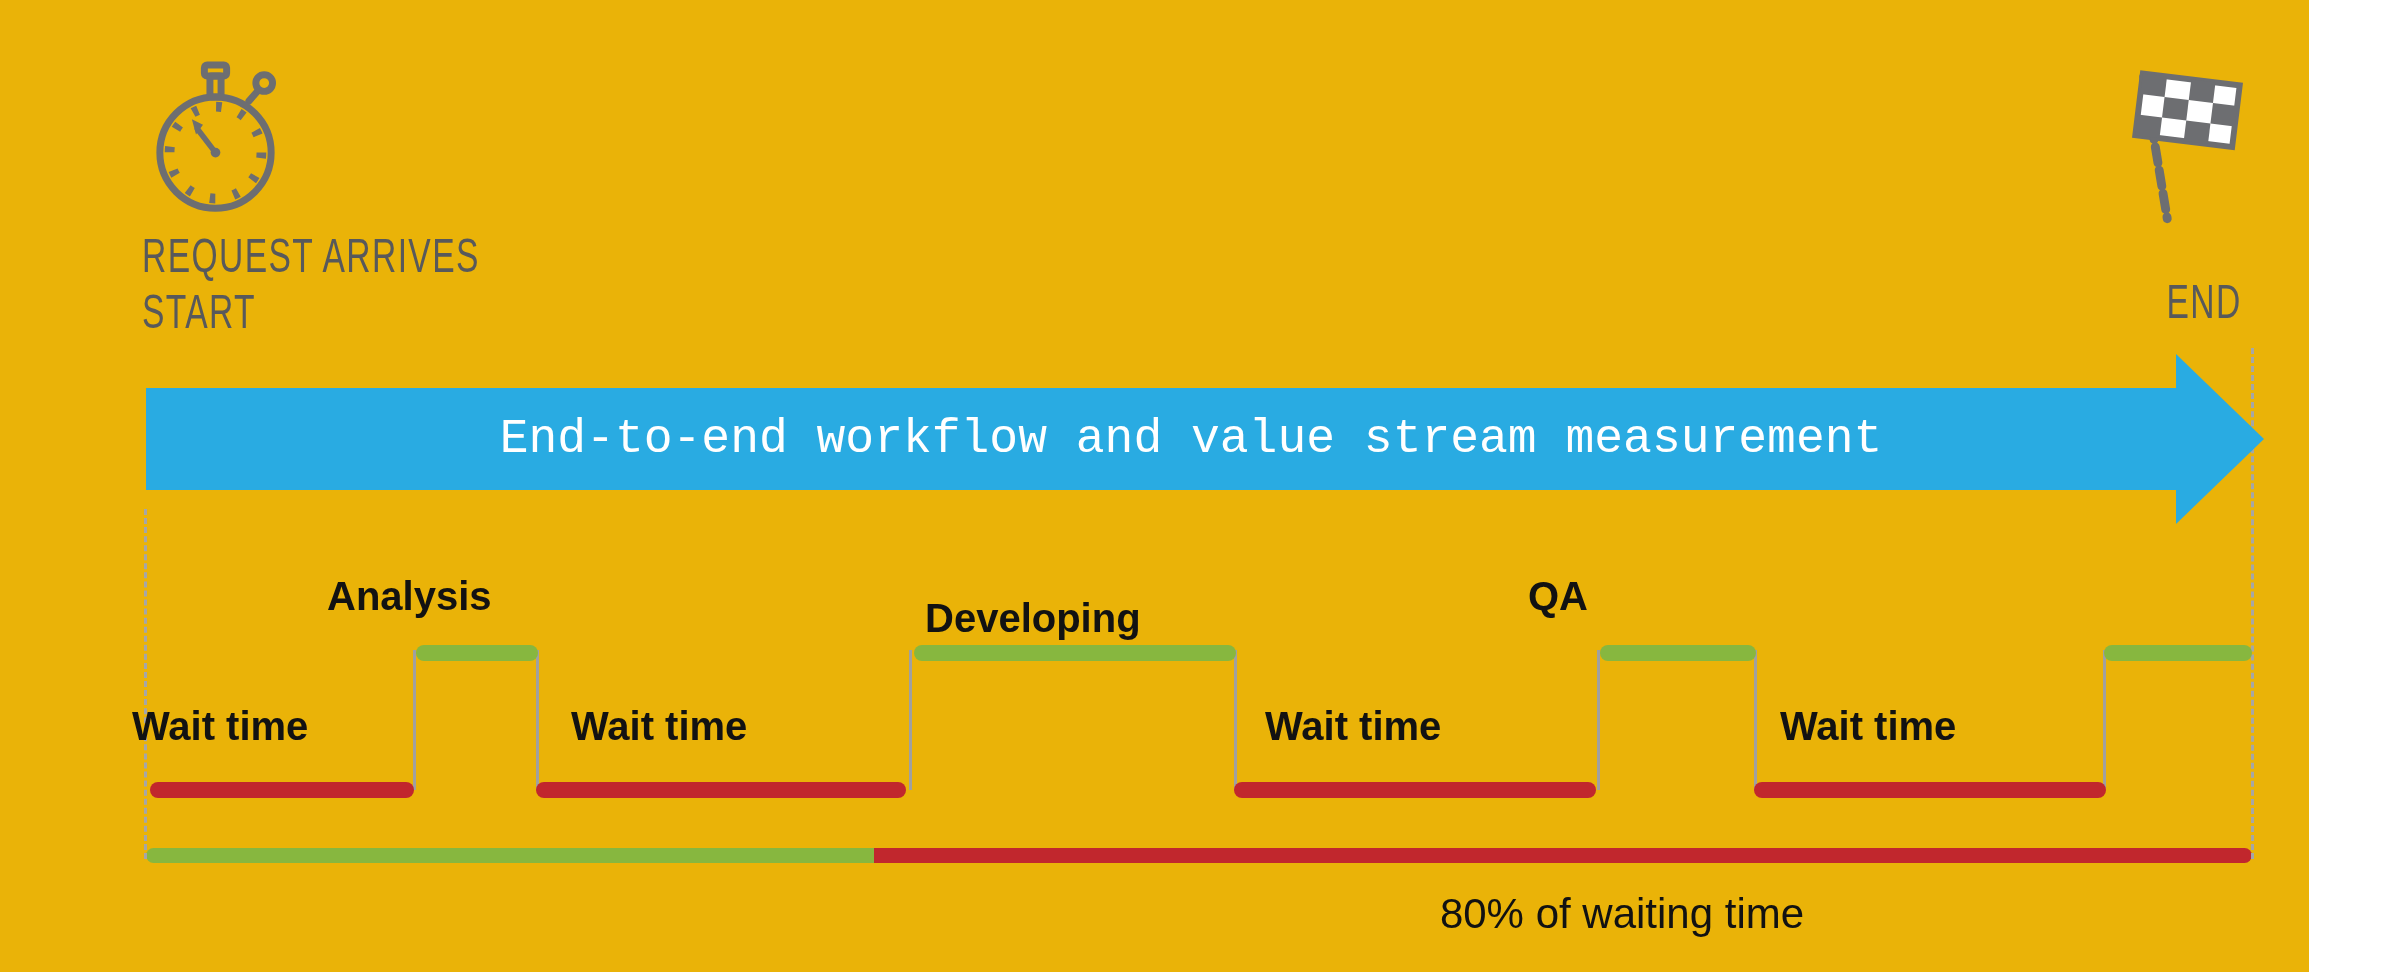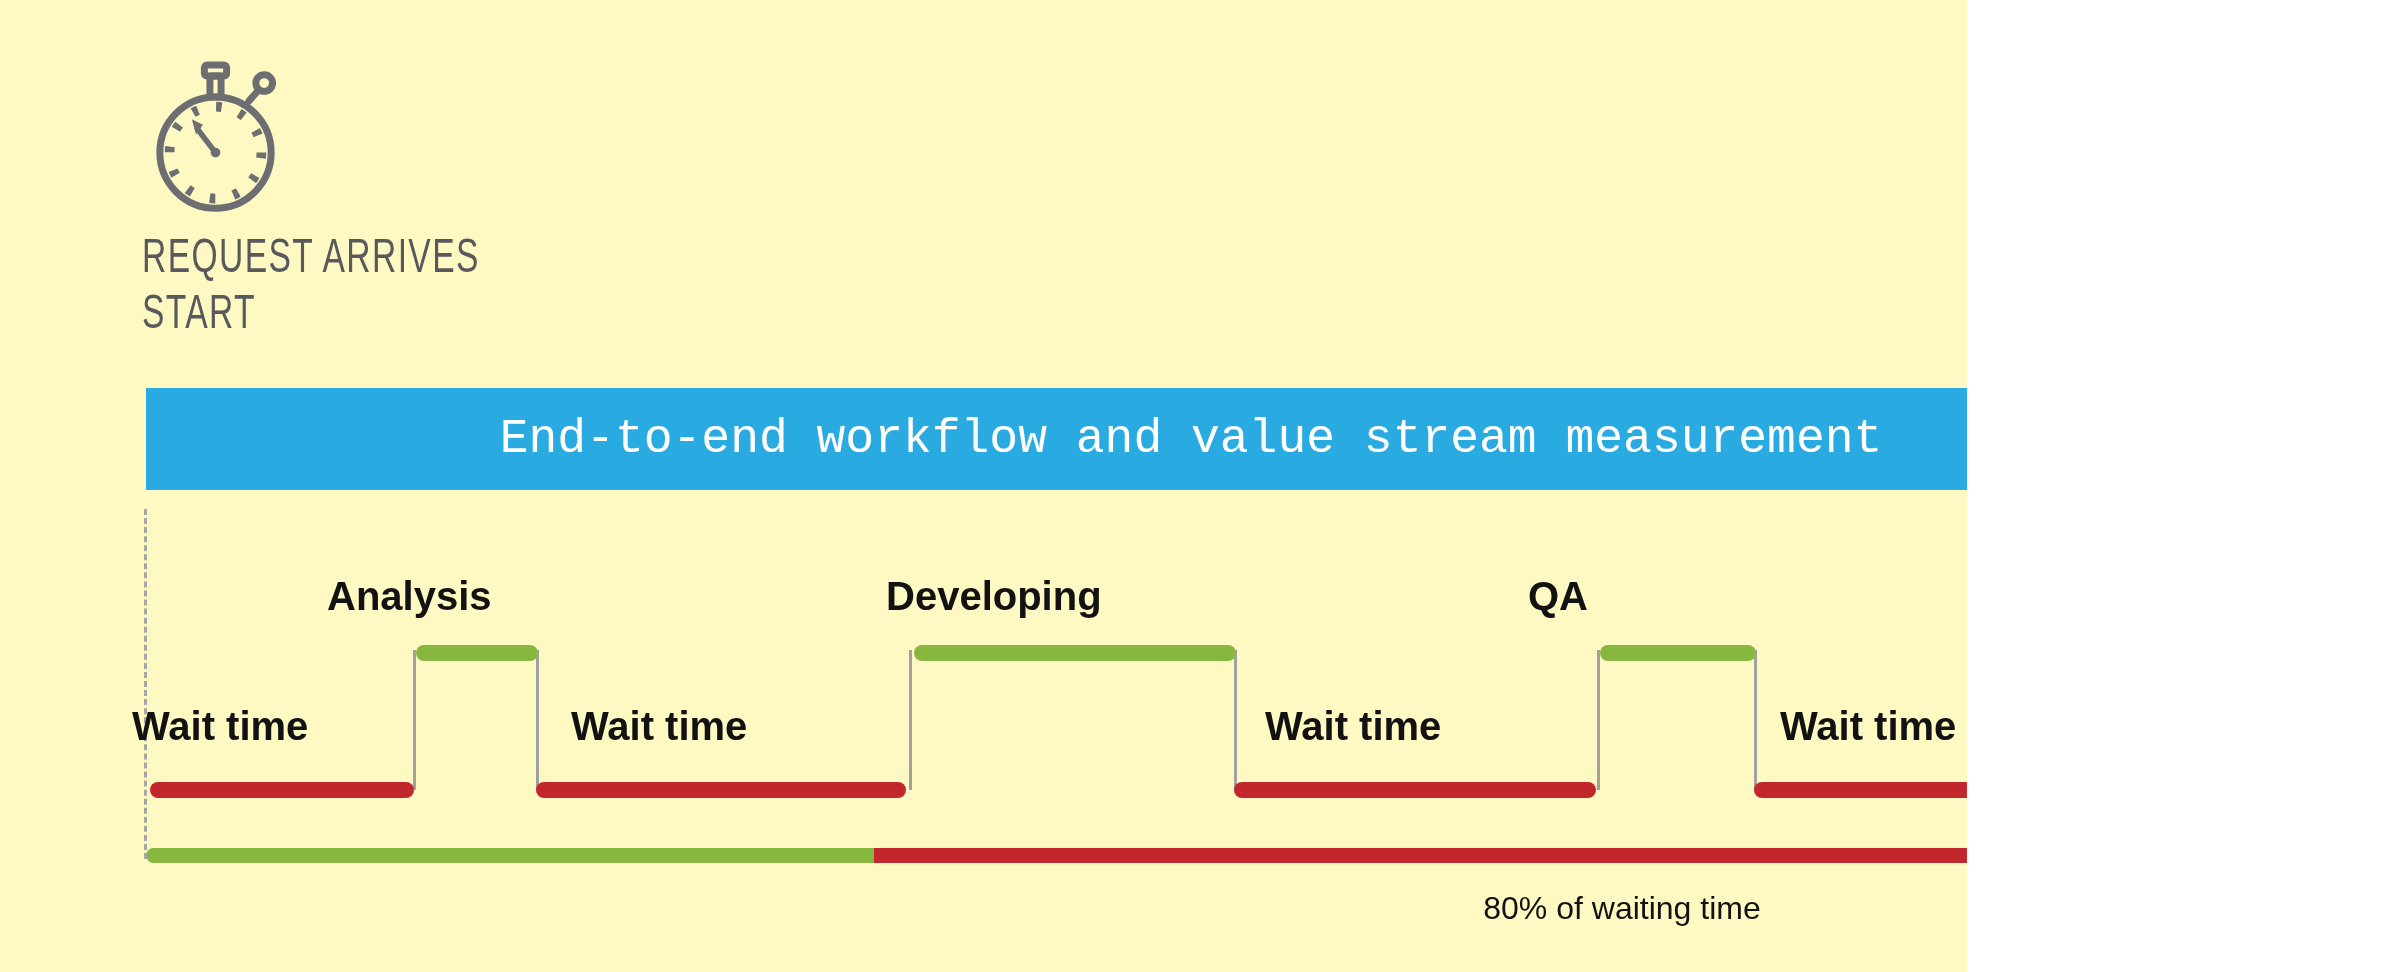--- a/index.html
+++ b/index.html
@@ -1,22 +1,22 @@
 <!DOCTYPE html>
 <html><head>
 <meta charset="utf-8">
 <style>
   * { margin:0; padding:0; box-sizing:border-box; }
   html,body { background:#ffffff; }
   body { font-family:"Liberation Sans", sans-serif; }
 
   .canvas {
     position:relative;
-    width:1967px; height:972px;
-    background:#fef9c3;
+    width:2309px; height:972px;
+    background:#eab308;
     overflow:hidden;
   }
 
   
   .hand {
     position:absolute;
     color:#58595b;
     font-size:48px;
     letter-spacing:2px;
     white-space:nowrap;
@@ -102,21 +102,21 @@
   }
   .sum-red {
     position:absolute; left:874px; top:848px;
     width:1378px; height:15px;
     background:#c1272d;
     border-radius:0 8px 8px 0;
   }
   .sum-lbl {
     position:absolute; left:1362px; top:890px;
     width:520px;
-    font-size:32px; color:#121212;
+    font-size:42px; color:#121212;
     text-align:center; white-space:nowrap;
   }
 
   .icon-box { position:absolute; z-index:2; }
 </style>
 </head>
 <body>
 
 <div class="canvas">
 
@@ -180,21 +180,21 @@
   <div class="seg wait" style="left:536px;  width:370px;"></div>
   <div class="seg act" style="left:914px;  width:322px;"></div>
   <div class="seg wait" style="left:1234px; width:362px;"></div>
   <div class="seg act" style="left:1600px; width:156px;"></div>
   <div class="seg wait" style="left:1754px; width:352px;"></div>
   <div class="seg act" style="left:2104px; width:148px;"></div>
 
   <div class="lbl wait-lbl" style="left:132px;">Wait time</div>
   <div class="lbl act-lbl" style="left:327px;">Analysis</div>
   <div class="lbl wait-lbl" style="left:571px;">Wait time</div>
-  <div class="lbl act-lbl" style="left:886px;">Developing</div>
+  <div class="lbl act-lbl" style="left:925px;margin-top:22px;">Developing</div>
   <div class="lbl wait-lbl" style="left:1265px;">Wait time</div>
   <div class="lbl act-lbl" style="left:1528px;">QA</div>
   <div class="lbl wait-lbl" style="left:1780px;">Wait time</div>
 
   <div class="sum-green"></div>
   <div class="sum-red"></div>
   <div class="sum-lbl">80% of waiting time</div>
 
 </div>
 

